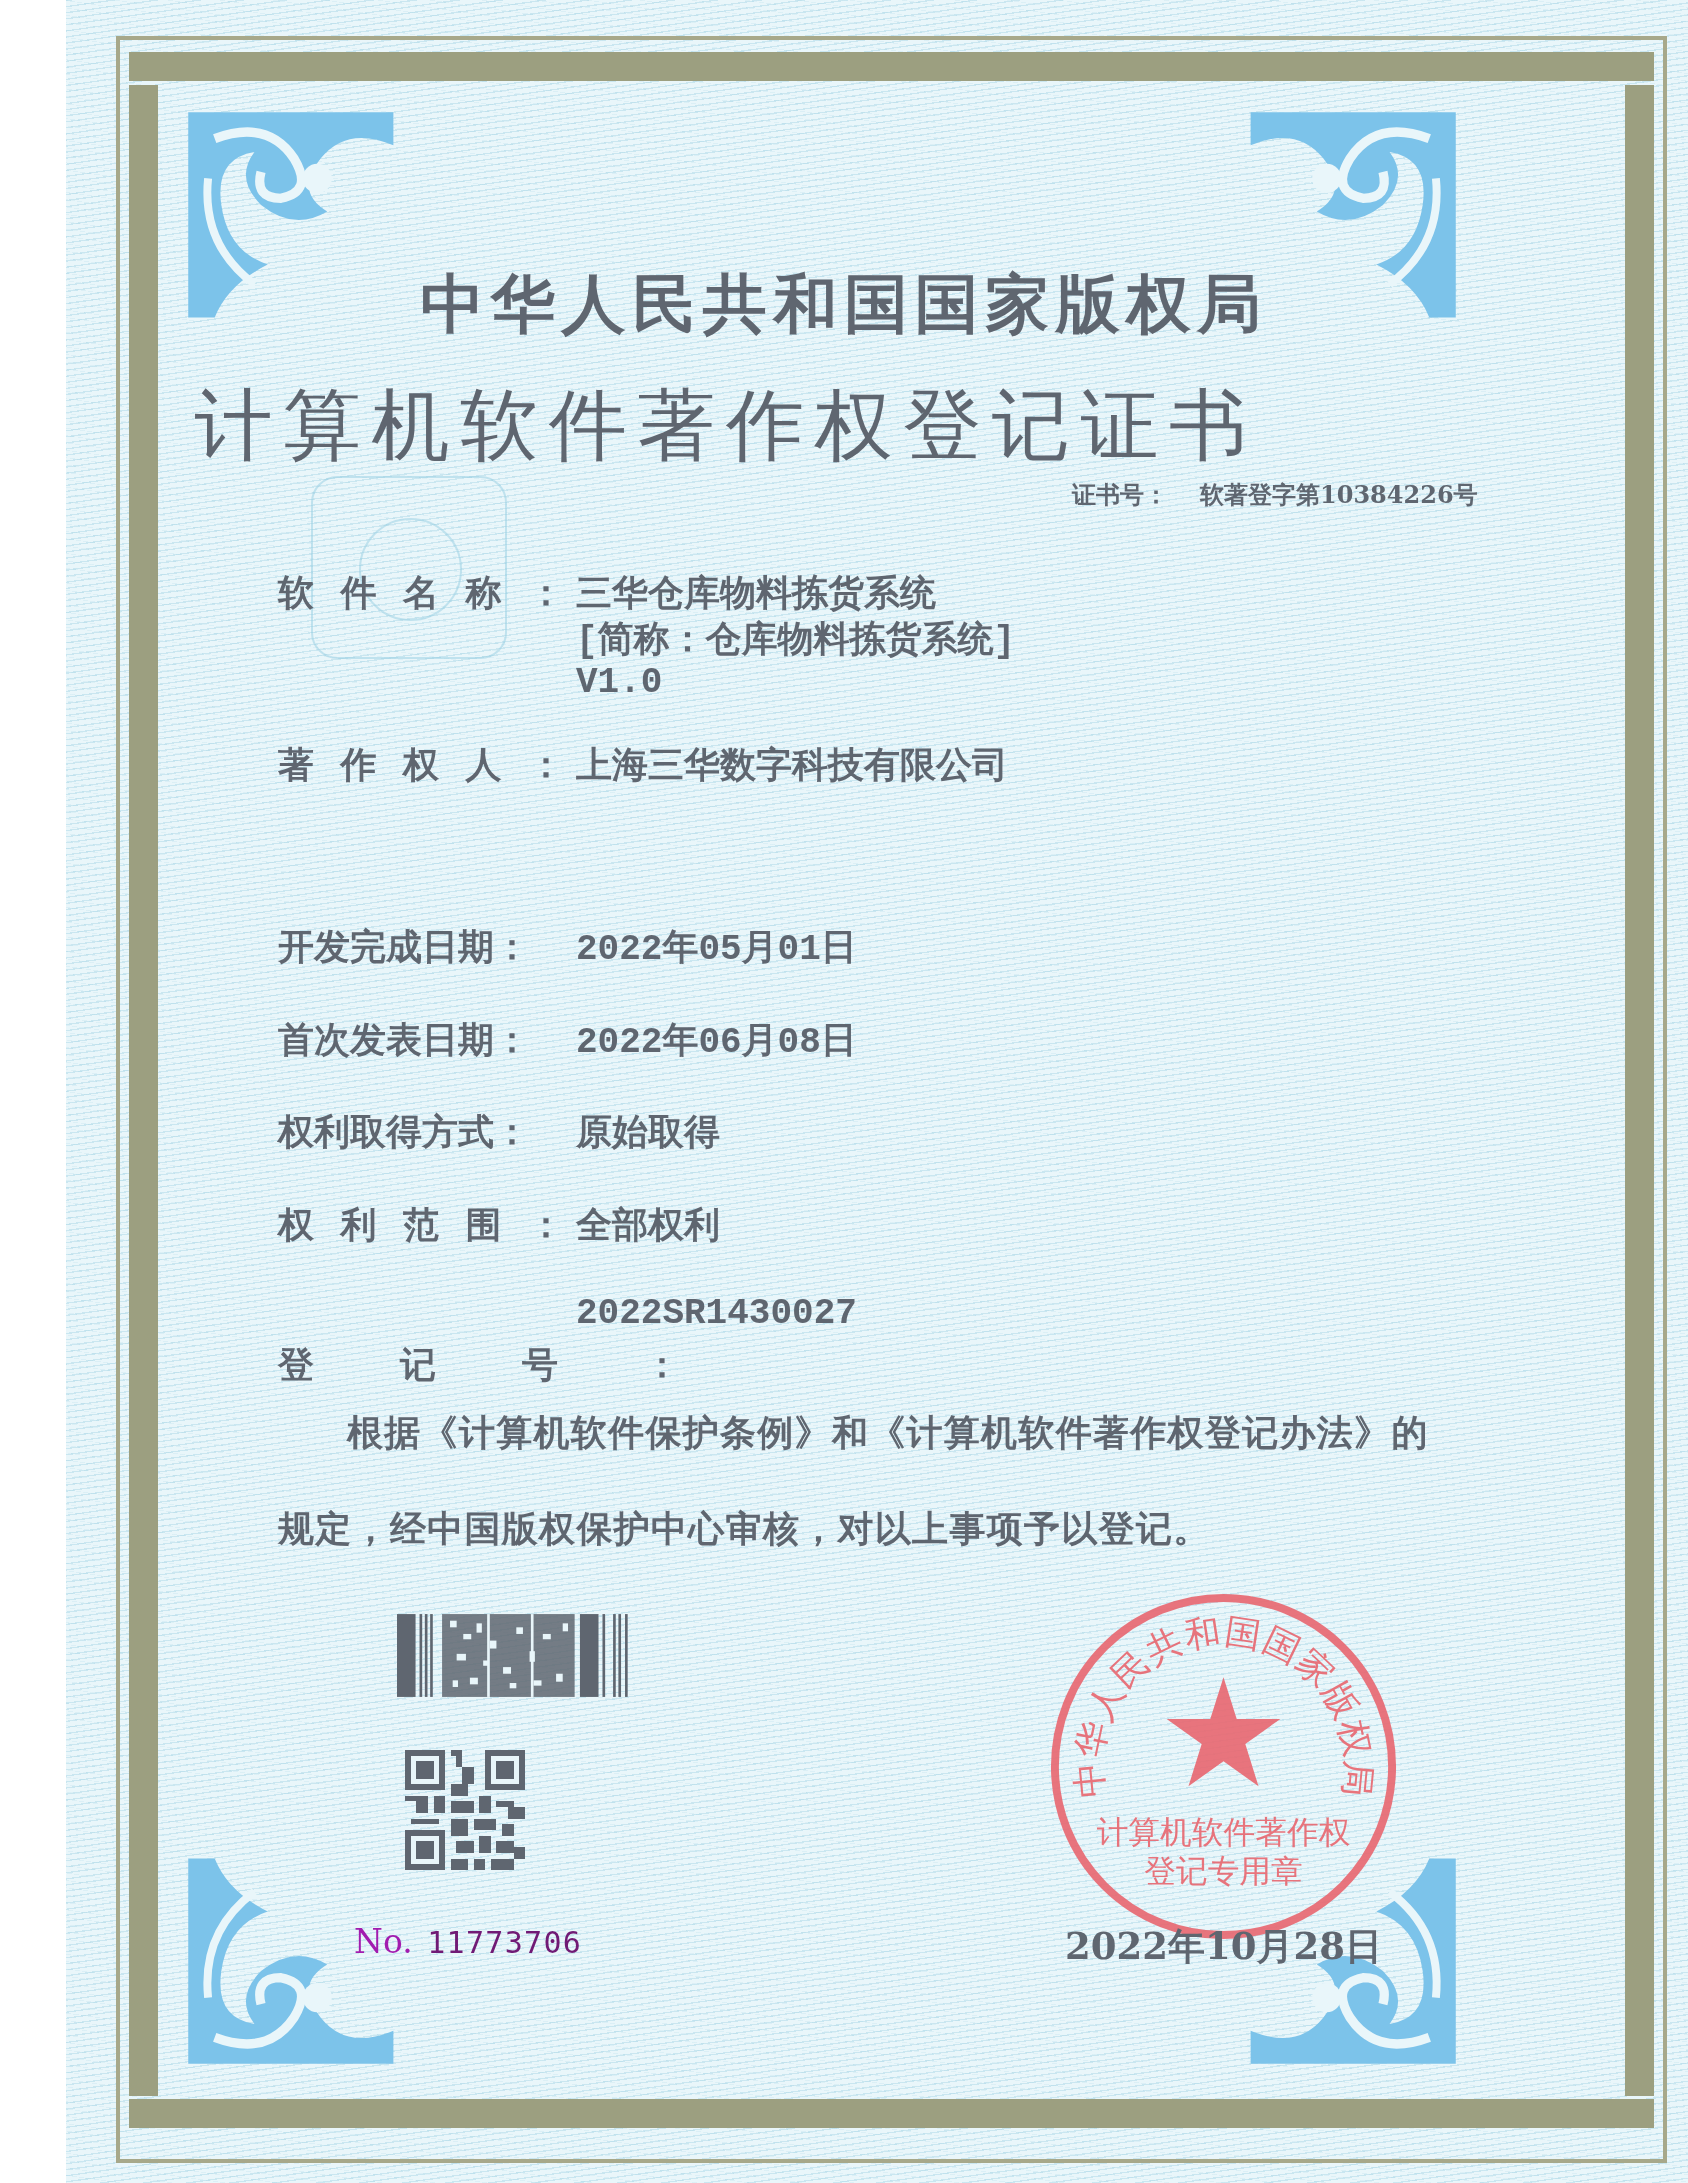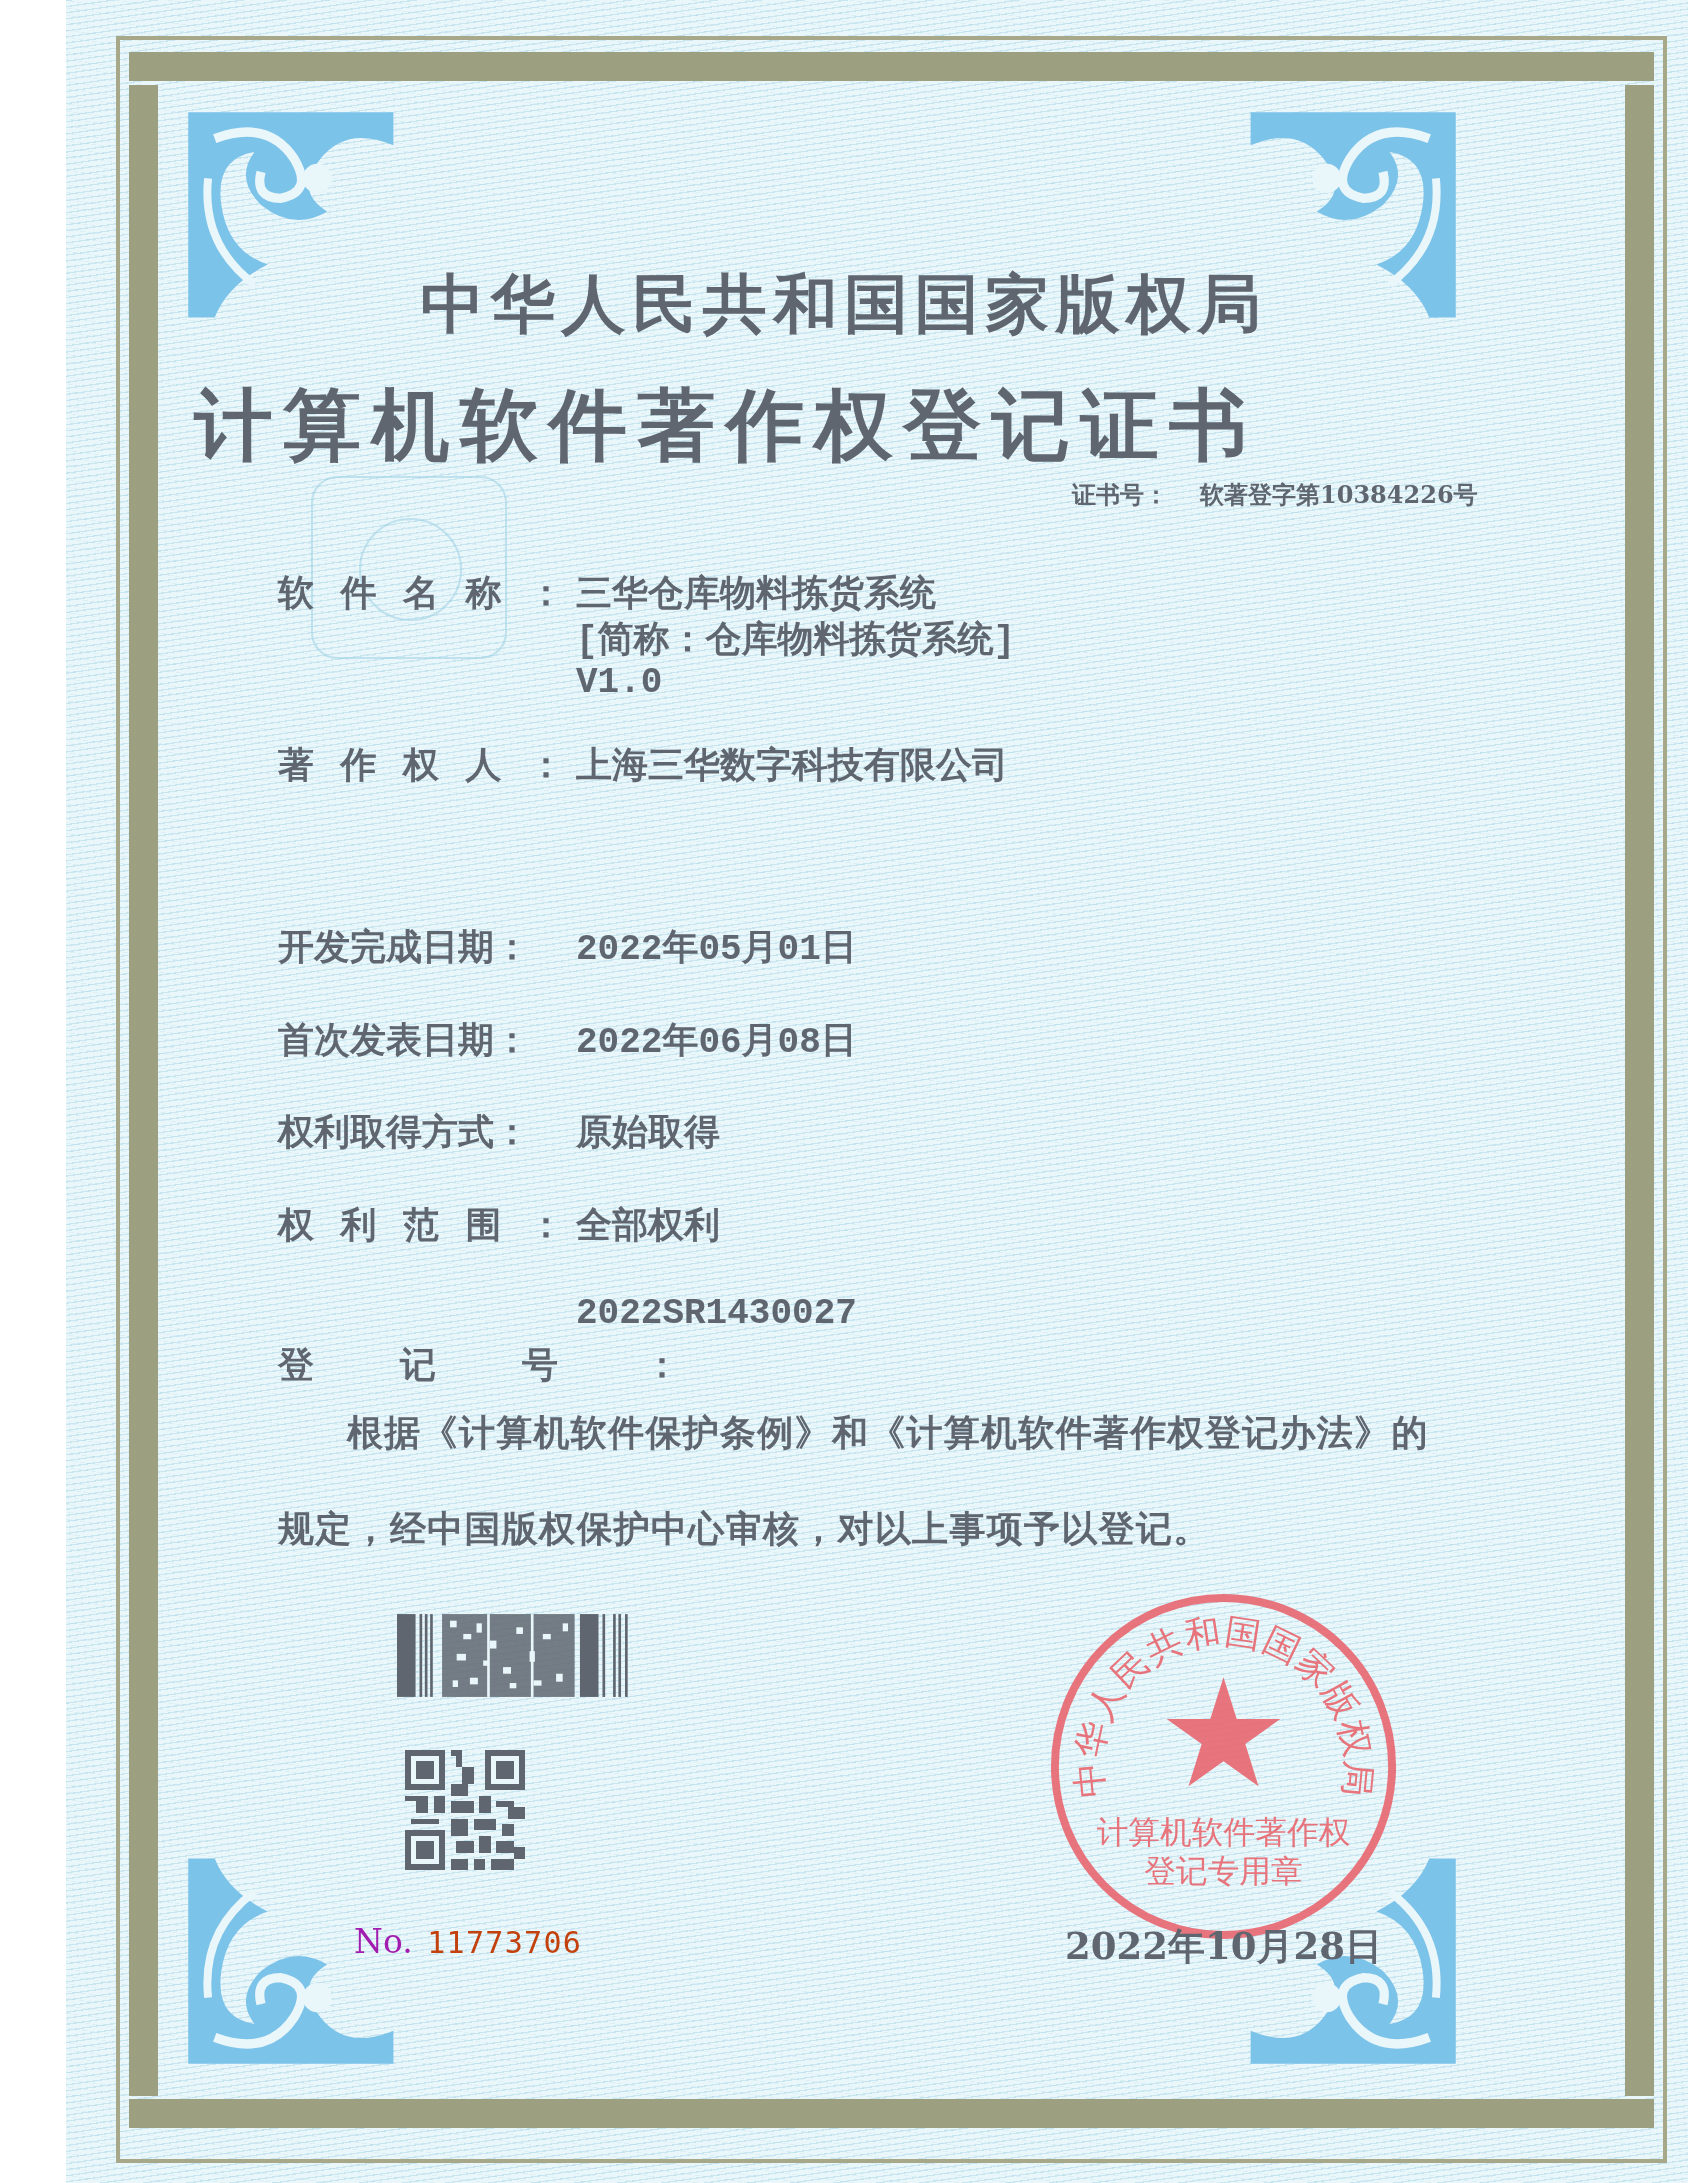--- a/index.html
+++ b/index.html
@@ -64,21 +64,21 @@
     border: 2px solid rgba(150,205,225,0.5); border-radius: 50%;
   }
 
   .text { color: #5f6670; position: absolute; white-space: nowrap; }
   .title1 {
     left: 0; width: 1688px; text-align: center; top: 261px;
     font-size: 64px; letter-spacing: 6.6px; font-weight: bold;
   }
   .title2 {
     left: 0; width: 1452px; text-align: center; top: 374px;
-    font-size: 78px; letter-spacing: 10.6px; font-weight: bold;
+    font-size: 78px; letter-spacing: 10.6px; font-weight: normal;
   }
   .certno {
     left: 1072px; top: 479px; font-size: 24px; font-weight: bold;
   }
   .certno .lbl { margin-right: 32px; }
 
   .field-label {
     left: 278px; font-size: 36px; font-weight: bold;
   }
   .field-value {
@@ -89,21 +89,21 @@
 
   .para {
     left: 278px; font-size: 36px; font-weight: bold; letter-spacing: 1.3px;
   }
 
   .barcode { position: absolute; left: 397px; top: 1614px; width: 232px; height: 83px; }
   .qrcode { position: absolute; left: 405px; top: 1750px; width: 120px; height: 120px; }
 
   .serial { left: 354px; top: 1922px; font-size: 33px; }
   .serial .no { color: #a21caf; }
-  .serial .num { color: #c2410c; font-family: "DejaVu Sans Mono", "Liberation Mono", monospace; font-size: 30px; margin-left: 14.6px; letter-spacing: 1.3px; }
+  .serial .num { color: #701a75; font-family: "DejaVu Sans Mono", "Liberation Mono", monospace; font-size: 30px; margin-left: 14.6px; letter-spacing: 1.3px; }
 
   .seal { position: absolute; left: 1045px; top: 1588px; width: 357px; height: 357px; }
   .issue-date { left: 1065px; top: 1922px; font-size: 37px; font-weight: bold; }
 </style>
 </head>
 <body>
 
 <div class="paper"></div>
 <div class="frame-outer"></div>
 <div class="meander top"></div>

